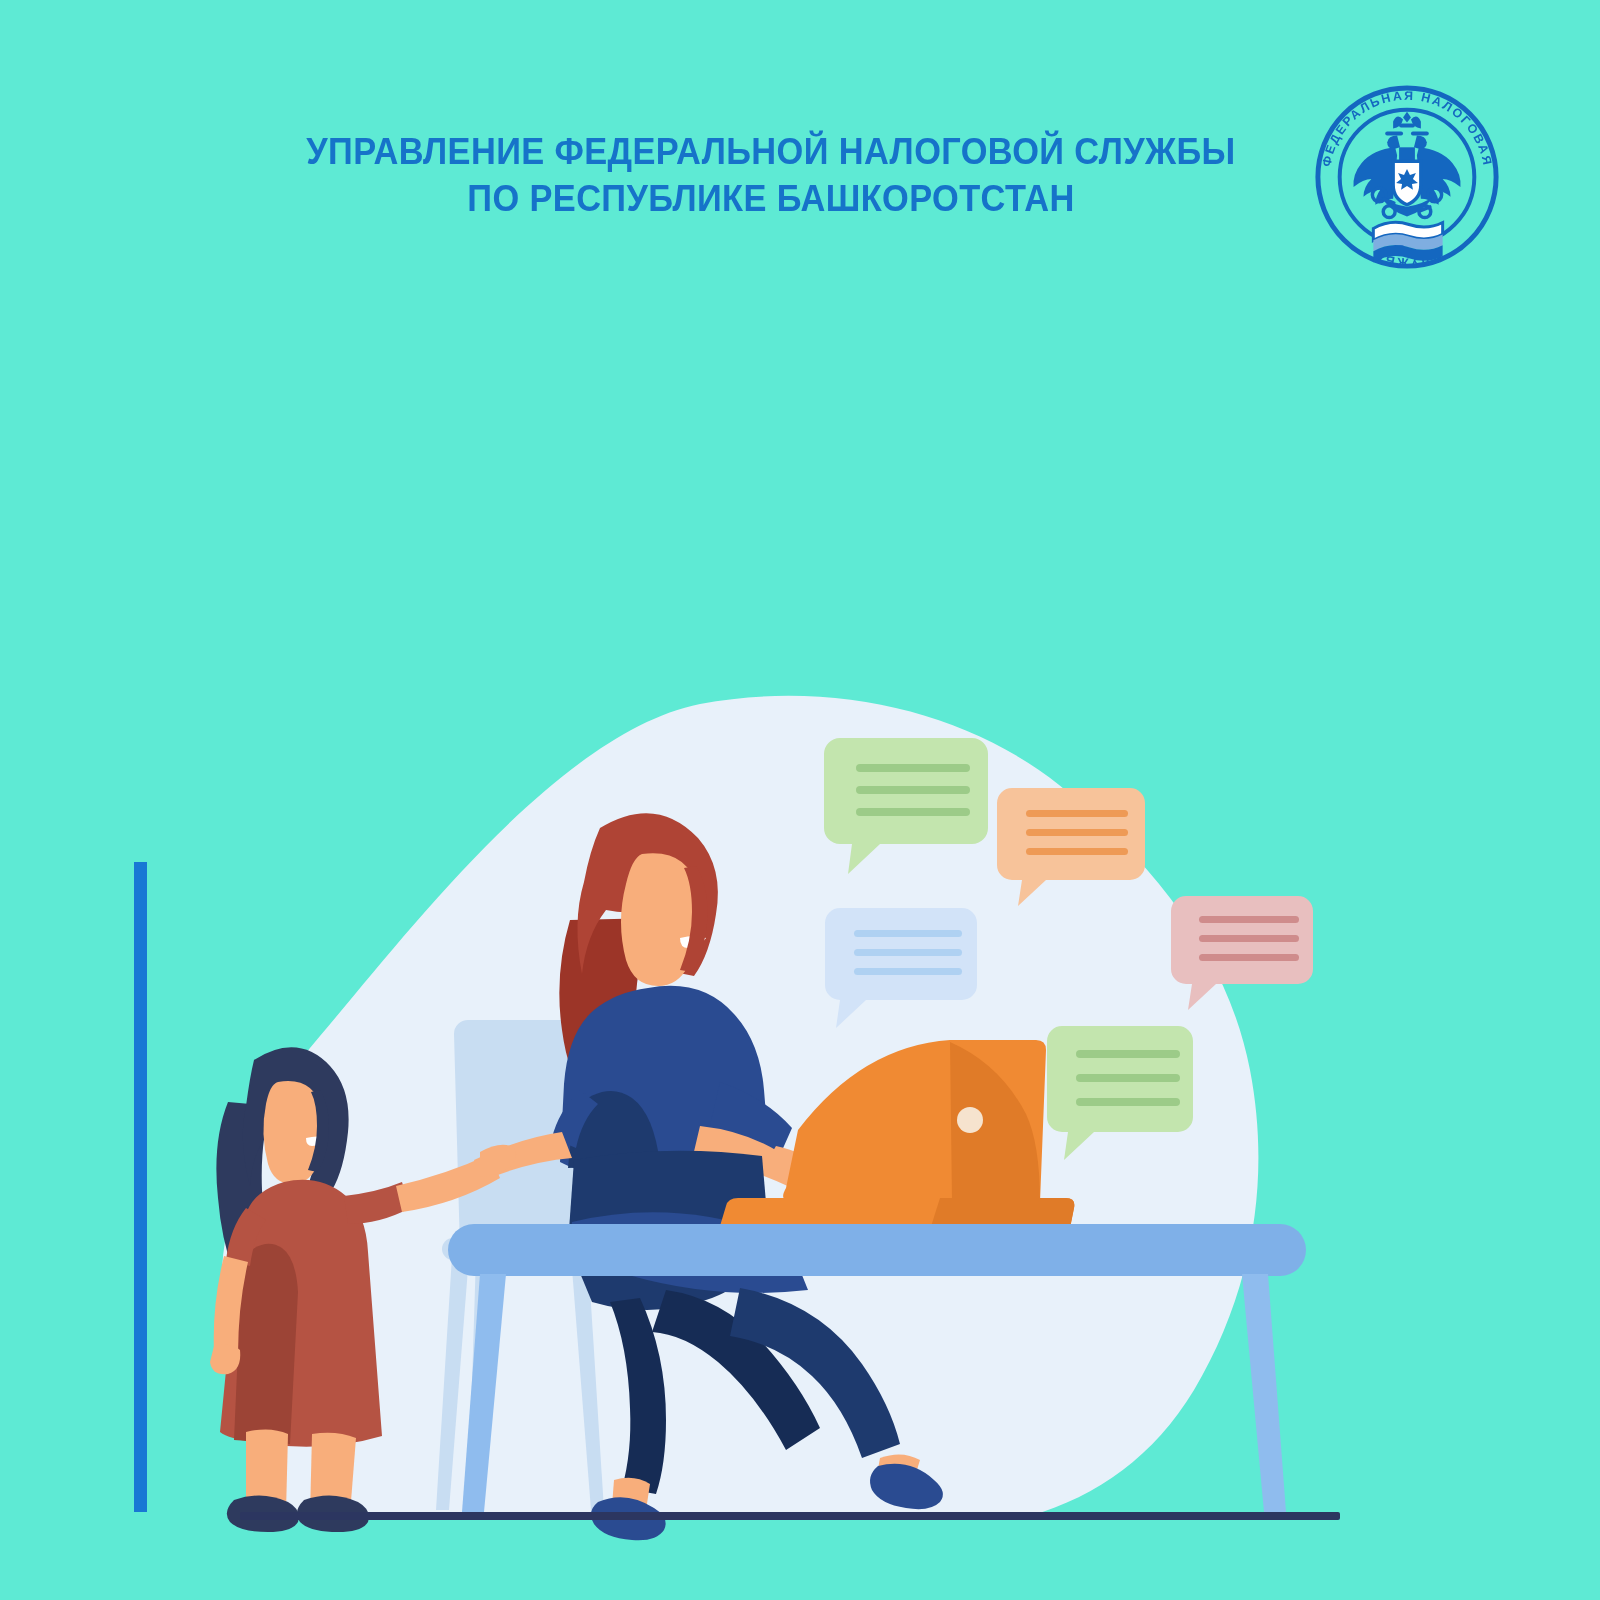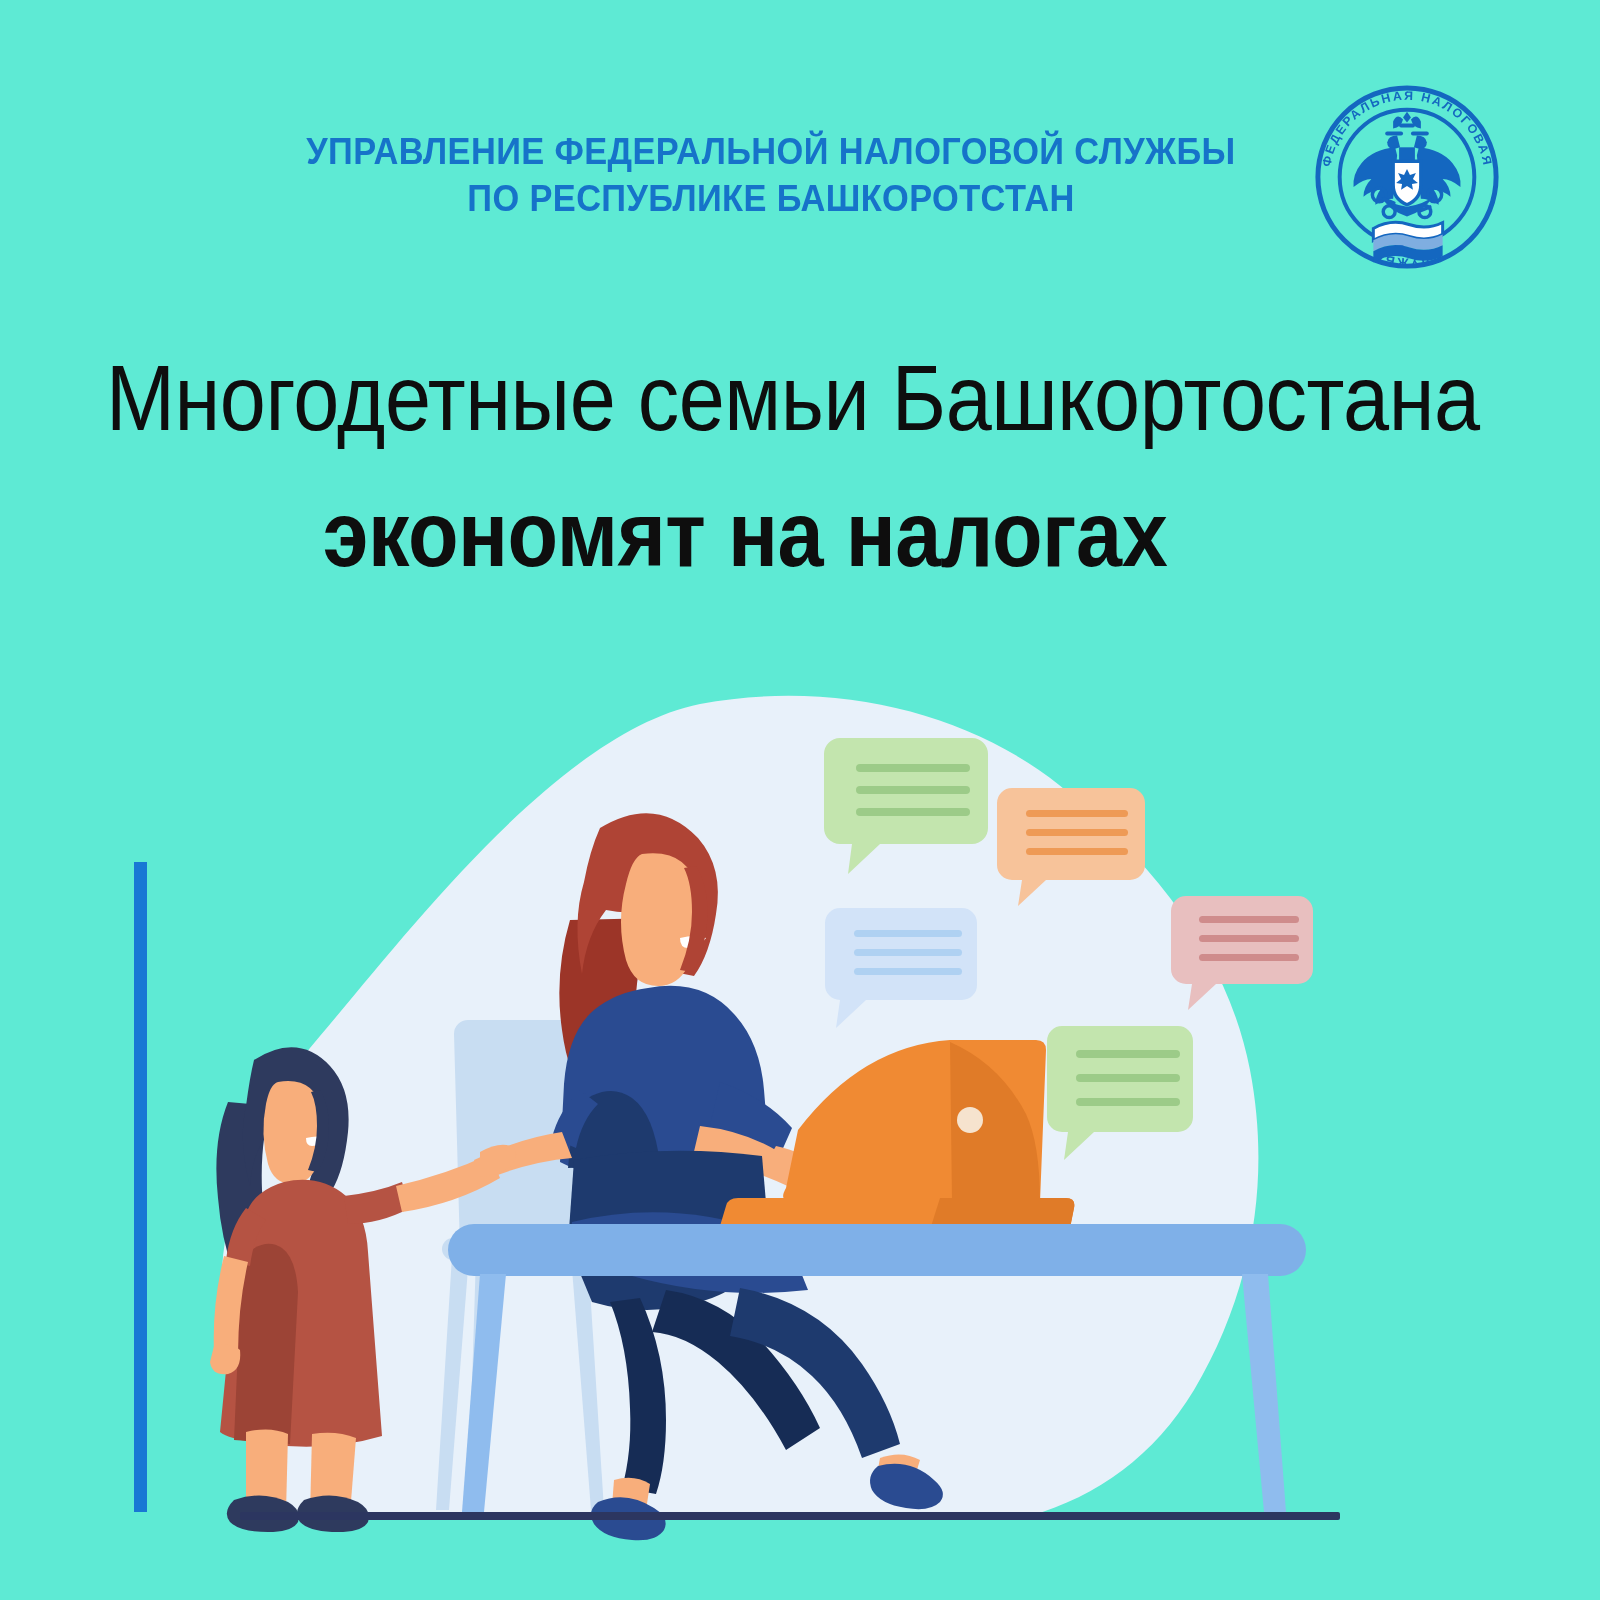--- a/index.html
+++ b/index.html
@@ -164,24 +164,20 @@
 
         <g>
           <path d="M66 152 q18 -10 36 -4 q18 6 34 -2 l0 12 q-16 8 -34 2 q-18 -6 -36 4z" fill="#ffffff" stroke="#1467C0" stroke-width="3"></path>
           <path d="M66 164 q18 -10 36 -4 q18 6 34 -2 l0 11 q-16 8 -34 2 q-18 -6 -36 4z" fill="#7FAEE0"></path>
           <path d="M66 175 q18 -10 36 -4 q18 6 34 -2 l0 11 q-16 8 -34 2 q-18 -6 -36 4z" fill="#1467C0"></path>
         </g>
       </svg>
     </div>
   </div>
 
-  <div class="headline">
-    <span class="line reg">Многодетные семьи Башкортостана</span>
-    <span class="line bold">экономят на налогах</span>
-  </div>
 
   <div class="accent-bar"></div>
 
   <div class="illustration">
     <svg viewBox="0 0 1240 860" xmlns="http://www.w3.org/2000/svg" aria-hidden="true">
 
       <path d="M 520 14
                C 660 -12, 800 26, 890 104
                C 980 182, 1048 268, 1070 380
                C 1092 494, 1070 606, 1014 700

